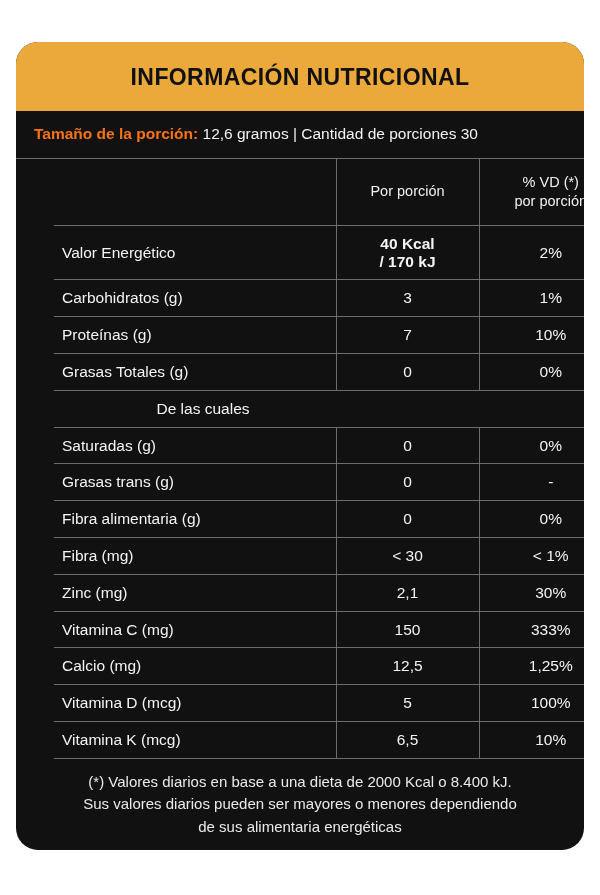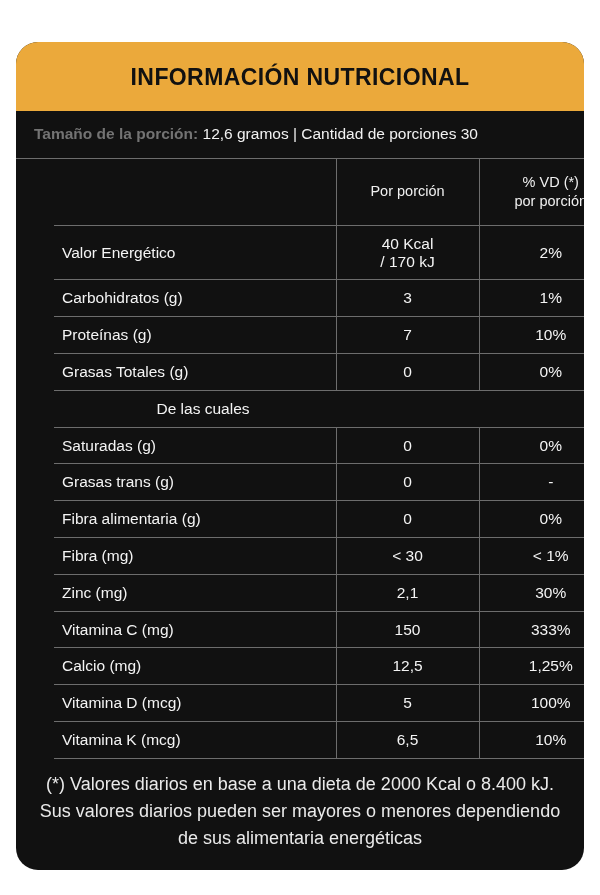--- a/index.html
+++ b/index.html
@@ -37,21 +37,21 @@
   }
   
   .serving {
     font-size: 15.5px;
     color: #f2f2f2;
     padding: 14px 18px 15px 18px;
     box-sizing: border-box;
     border-bottom: 1px solid #6d6d6d;
     white-space: nowrap;
   }
-  .serving b { font-weight: bold; color:#737373; }
+  .serving b { font-weight: bold; color:#f97316; }
   
   table.nutri {
     width: 100%;
     border-collapse: collapse;
     table-layout: fixed;
     margin-left: 38px;
   }
   table.nutri td {
     border-bottom: 1px solid #6d6d6d;
     border-right: 1px solid #6d6d6d;
@@ -71,39 +71,39 @@
     text-align: center;
     color: #f0f0f0;
     font-size: 14.5px;
     padding-top: 14px;
     padding-bottom: 14px;
     line-height: 1.3;
   }
   tr.headrow td.col-label { border-right: 1px solid #6d6d6d; }
   .hdr-empty { }
 
-  td.energy { line-height: 1.2; }
+  td.energy { line-height: 1.2; font-weight: bold; }
 
   tr.subrow td {
     text-align: center;
     padding-top: 9px;
     padding-bottom: 9px;
   }
   .subrow-text {
     display: block;
     text-align: center;
     width: 282px;
   }
   
   .footer {
-    font-size: 18px;
+    font-size: 15px;
     color: #eaeaea;
     text-align: center;
     line-height: 1.5;
-    padding: 12px 22px 18px 22px;
+    padding: 12px 22px 12px 22px;
     box-sizing: border-box;
   }
   .footer div { white-space: nowrap; }
 </style>
 </head>
 <body>
 
 <div class="panel">
 
   <div class="header">

